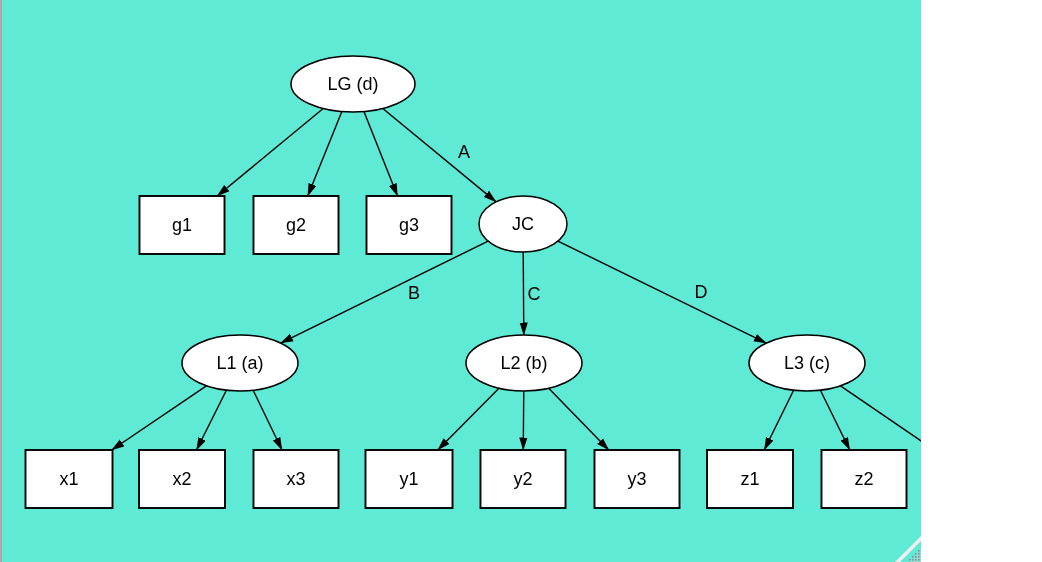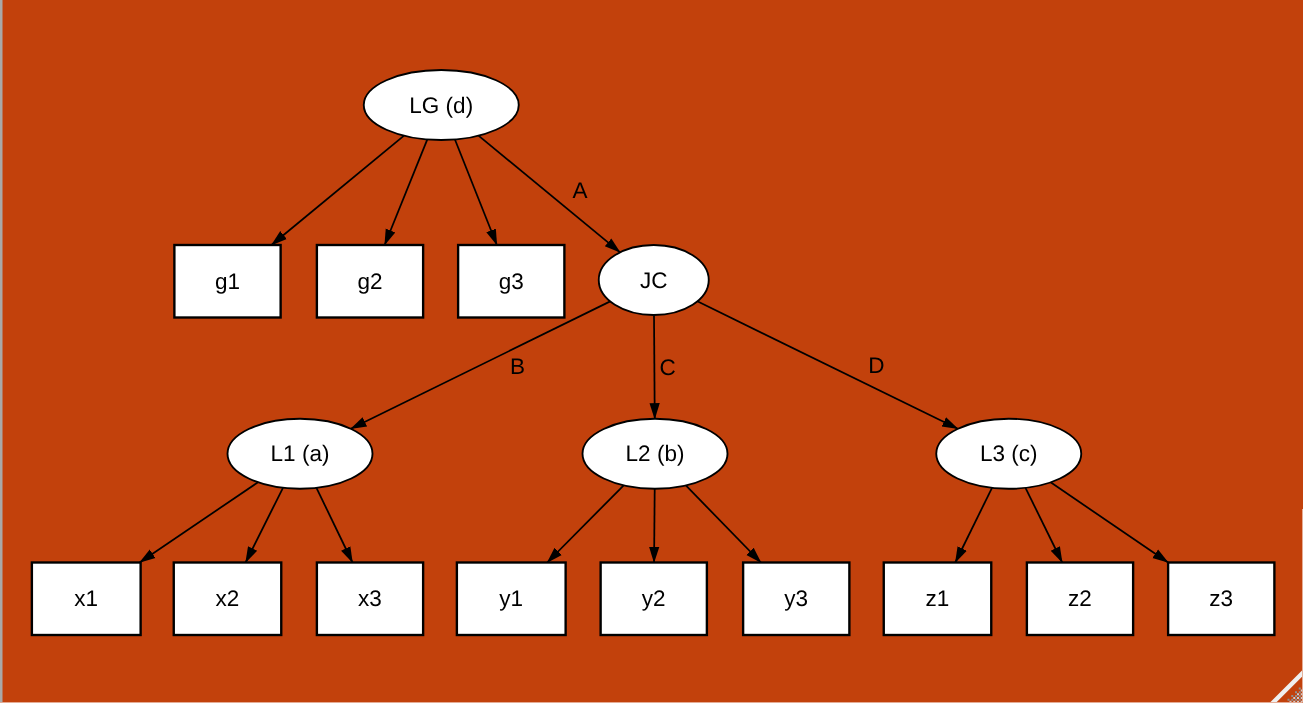--- a/index.html
+++ b/index.html
@@ -1,19 +1,19 @@
 <!DOCTYPE html>
 <html><head>
 <meta charset="utf-8">
 <style>
   html,body{margin:0;padding:0;background:#ffffff;}
   .stage{
     position:relative;
-    width:1042px;height:562px;
-    background:#c2410c;
+    width:921px;height:562px;
+    background:#5eead4;
     overflow:hidden;
     font-family:"Liberation Sans",sans-serif;
   }
   .left-edge{
     position:absolute;left:0;top:0;
     width:2px;height:100%;
   }
   #diagram-svg{
     position:absolute;left:0;top:0;
     font-family:"Liberation Sans",sans-serif;

